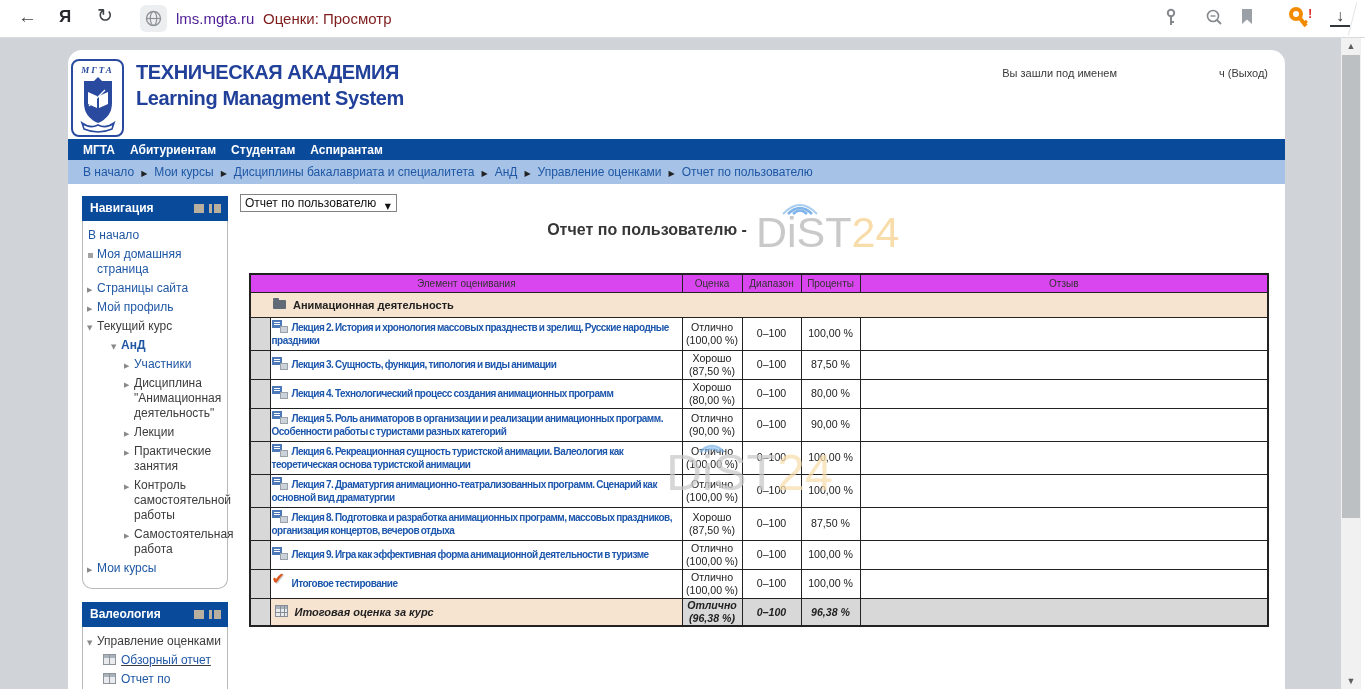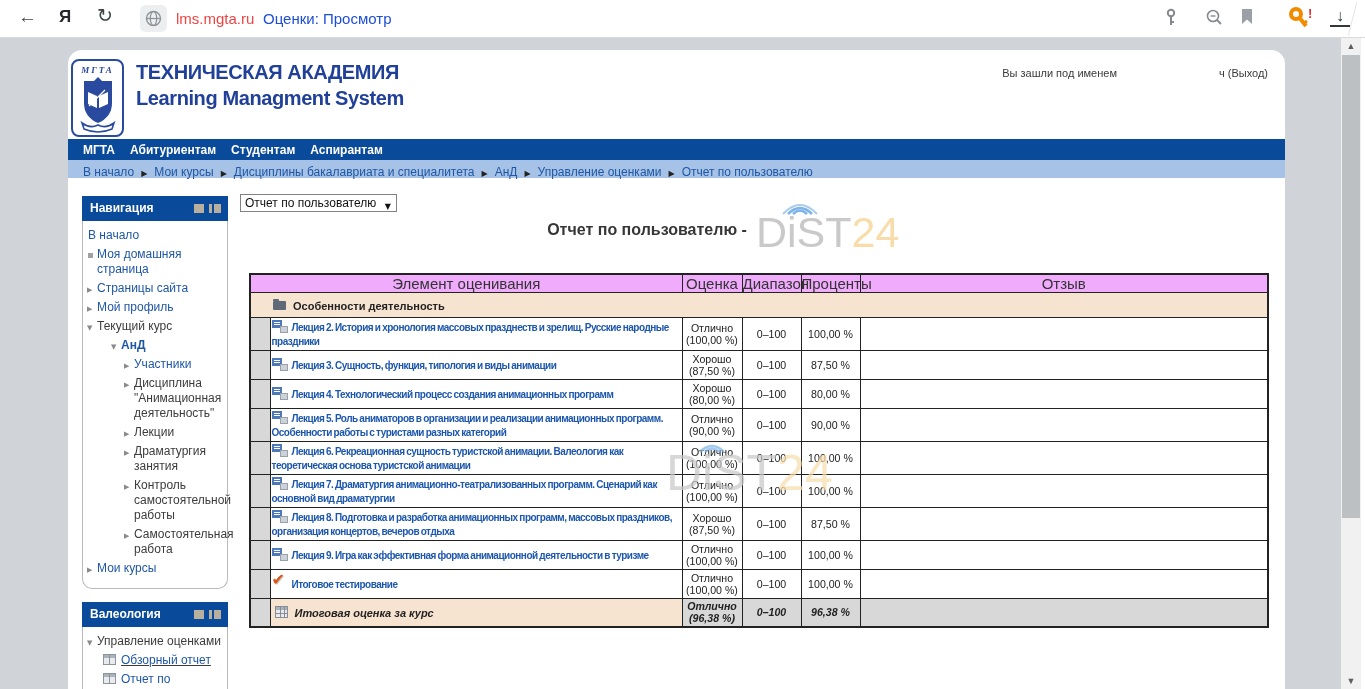--- a/index.html
+++ b/index.html
@@ -5,22 +5,22 @@
 * { margin:0; padding:0; box-sizing:border-box; }
 body { width:1365px; height:689px; font-family:"Liberation Sans",sans-serif; overflow:hidden; background:#fff; position:relative; }
 
 
 .browser-bar { position:absolute; left:0; top:0; width:1365px; height:38px; background:#fff; border-bottom:1px solid #d8dadd; }
 .bi { position:absolute; color:#3f4347; }
 .back-icon { left:18px; top:6px; font-size:19px; }
 .ya-icon { left:59px; top:7px; font-size:17px; font-weight:bold; color:#26282b; }
 .reload-icon { left:97px; top:4px; font-size:19px; }
 .favicon-box { position:absolute; left:140px; top:5px; width:27px; height:27px; background:#eceef0; border-radius:6px; display:flex; align-items:center; justify-content:center; }
-.url-text { position:absolute; left:176px; top:10px; font-size:15px; color:#ef4444; }
-.tab-title { position:absolute; left:263px; top:10px; font-size:15px; color:#1d4ed8; }
+.url-text { position:absolute; left:176px; top:10px; font-size:15px; color:#4c1d95; }
+.tab-title { position:absolute; left:263px; top:10px; font-size:15px; color:#7f1d1d; }
 .omni-edge { position:absolute; left:1352px; top:2px; width:1px; height:34px; background:#e2e4e6; transform:rotate(14deg); }
 .key-icon { left:1163px; top:8px; }
 .zoomout-icon { left:1205px; top:8px; }
 .bookmark-icon { left:1240px; top:8px; }
 .orangekey-icon { position:absolute; left:1286px; top:6px; }
 .dl-icon { position:absolute; left:1330px; top:7px; width:20px; text-align:center; font-size:16px; font-weight:bold; color:#33373a; border-bottom:2px solid #33373a; line-height:18px; height:20px;}
 
 
 .viewport { position:absolute; left:0; top:38px; width:1365px; height:651px; background:#d0d4d8; }
 .right-sliver { position:absolute; right:0; top:0; width:4px; height:100%; background:#fff; }
@@ -35,21 +35,21 @@
 
 .logo-box { position:absolute; left:3px; top:9px; width:53px; height:78px; border:2px solid #2a4aa0; border-radius:8px; background:#fff; text-align:center; }
 .logo-text { font-family:"Liberation Serif",serif; font-style:italic; font-weight:bold; font-size:9px; letter-spacing:2px; color:#2a4aa0; margin-top:4px; }
 .brand { position:absolute; left:68px; top:9px; color:#20409a; font-weight:bold; font-size:20px; line-height:26px; letter-spacing:-0.4px; }
 .login-prefix { position:absolute; top:17px; right:168px; font-size:11px; color:#3a3a3a; }
 .login-exit { position:absolute; top:17px; right:17px; font-size:11px; color:#3a3a3a; }
 
 
 .navbar { position:absolute; left:0; top:89px; width:100%; height:21px; background:#0a4a9b; display:flex; gap:15px; padding-left:15px; align-items:center; }
 .navbar span { color:#fff; font-weight:bold; font-size:12px; }
-.breadcrumb { position:absolute; left:0; top:110px; width:100%; height:18px; background:#a6c3e7; font-size:12px; line-height:24px; padding-left:15px; white-space:nowrap; }
+.breadcrumb { position:absolute; left:0; top:110px; width:100%; height:24px; background:#a6c3e7; font-size:12px; line-height:24px; padding-left:15px; white-space:nowrap; }
 .breadcrumb a { color:#1f57a4; text-decoration:none; }
 .breadcrumb .sep { font-size:8px; color:#222; margin:0 7px; font-family:"DejaVu Sans",sans-serif; }
 
 
 .block { position:absolute; left:14px; width:146px;border-radius:20px; }
 .block-hd { height:25px; background:#0a4a9b; color:#fff; font-weight:bold; font-size:12px; line-height:25px; padding-left:8px; position:relative; }
 .hd-ic1 { position:absolute; right:24px; top:8px; width:10px; height:9px; background:#b9af9f; }
 .hd-ic2 { position:absolute; right:7px; top:8px; width:12px; height:9px; border-left:3px solid #b9af9f; background:#b9af9f; box-shadow:inset 2px 0 0 #0a4a9b; }
 .block-bd { border:1px solid #b9b9b9; border-top:none; border-radius:0 0 10px 10px; background:#fff; padding:5px 2px 10px 2px; }
 .nav-list { list-style:none; }
@@ -77,21 +77,21 @@
 .wm { position:absolute; font-weight:normal; white-space:nowrap; font-size:43px; }
 .wm .g { color:#c9c9c9; }
 .wm .o { color:#f8ddab; }
 .wm1 { left:688px; top:158px; }
 .wm2 { left:598px; top:394px; font-size:50px; opacity:0.72; }
 .wm .arcs { position:absolute; }
 
 
 .grade-table { position:absolute; left:181px; top:223px; border-collapse:collapse; table-layout:fixed; width:1018px; font-size:11px; color:#222; border:2px solid #222; }
 .grade-table th, .grade-table td { border:1px solid #222; }
-.grade-table th { height:18px; font-weight:normal; background:#f0abfc; color:#333; font-size:15px; }
+.grade-table th { height:18px; font-weight:normal; background:#d946ef; color:#333; font-size:10px; }
 .cat-row td { background:#f6e3d0; height:25px; font-weight:bold; padding-left:22px; }
 .item-row .ind { background:#d8d8d8; }
 .name-cell { padding:2px 3px 2px 1px; vertical-align:middle; line-height:13.5px; }
 .name-cell a { color:#1d57ad; font-weight:bold; text-decoration:none; font-size:10px; letter-spacing:-0.5px; word-spacing:-0.6px; }
 .c { text-align:center; vertical-align:middle; line-height:12.5px; font-size:10.6px; }
 .item-row td { height:29px; }
 .total-row td { font-style:italic; font-weight:bold; height:28px; }
 .total-row .tot-name { background:#f6e3d0; padding-left:4px; }
 .total-row .gr { background:#d8d8d8; }
 .total-row .ind { background:#d8d8d8; }
@@ -196,21 +196,21 @@
         <ul class="nav-list" id="nav-list">
             <li class="lv0 nomark"><a>В начало</a></li>
             <li class="lv1"><span class="sqmark" style="left: 3px;"></span><a>Моя домашняя страница</a></li>
             <li class="lv1"><span class="marker">▶</span><a>Страницы сайта</a></li>
             <li class="lv1"><span class="marker">▶</span><a>Мой профиль</a></li>
             <li class="lv1"><span class="marker">▼</span><span>Текущий курс</span></li>
             <li class="lv2 bold"><span class="marker">▼</span><a>АнД</a></li>
             <li class="lv3"><span class="marker">▶</span><a>Участники</a></li>
             <li class="lv3"><span class="marker">▶</span><span>Дисциплина "Анимационная деятельность"</span></li>
             <li class="lv3"><span class="marker">▶</span><span>Лекции</span></li>
-            <li class="lv3"><span class="marker">▶</span><span>Драматургия занятия</span></li>
+            <li class="lv3"><span class="marker">▶</span><span>Практические занятия</span></li>
             <li class="lv3"><span class="marker">▶</span><span>Контроль самостоятельной работы</span></li>
             <li class="lv3"><span class="marker">▶</span><span>Самостоятельная работа</span></li>
             <li class="lv0"><span class="marker">▶</span><a>Мои курсы</a></li>
           </ul>
       </div>
     </div>
 
     <div class="block" style="top:552px;">
       <div class="block-hd">
         <span>Валеология</span>
@@ -256,21 +256,21 @@
           <th colspan="2">Элемент оценивания</th>
           <th>Оценка</th>
           <th>Диапазон</th>
           <th>Проценты</th>
           <th class="hdr-feedback">Отзыв</th>
         </tr>
       </thead>
       <tbody id="table-body">
         <tr class="cat-row">
           <td colspan="6">
-            <span class="icon-slot"><span class="folder-ic"></span></span><span>Особенности деятельность</span>
+            <span class="icon-slot"><span class="folder-ic"></span></span><span>Анимационная деятельность</span>
           </td>
         </tr>
           <tr class="item-row">
             <td class="ind"></td>
             <td class="name-cell"><span class="icon-slot"><span class="lesson-ic"><span class="a"></span><span class="b"></span></span></span><a>Лекция 2. История и хронология массовых празднеств и зрелищ. Русские народные праздники</a></td>
             <td class="c">Отлично<br>(100,00 %)</td>
             <td class="c">0–100</td>
             <td class="c">100,00 %</td>
             <td class="fb"></td>
           </tr>

